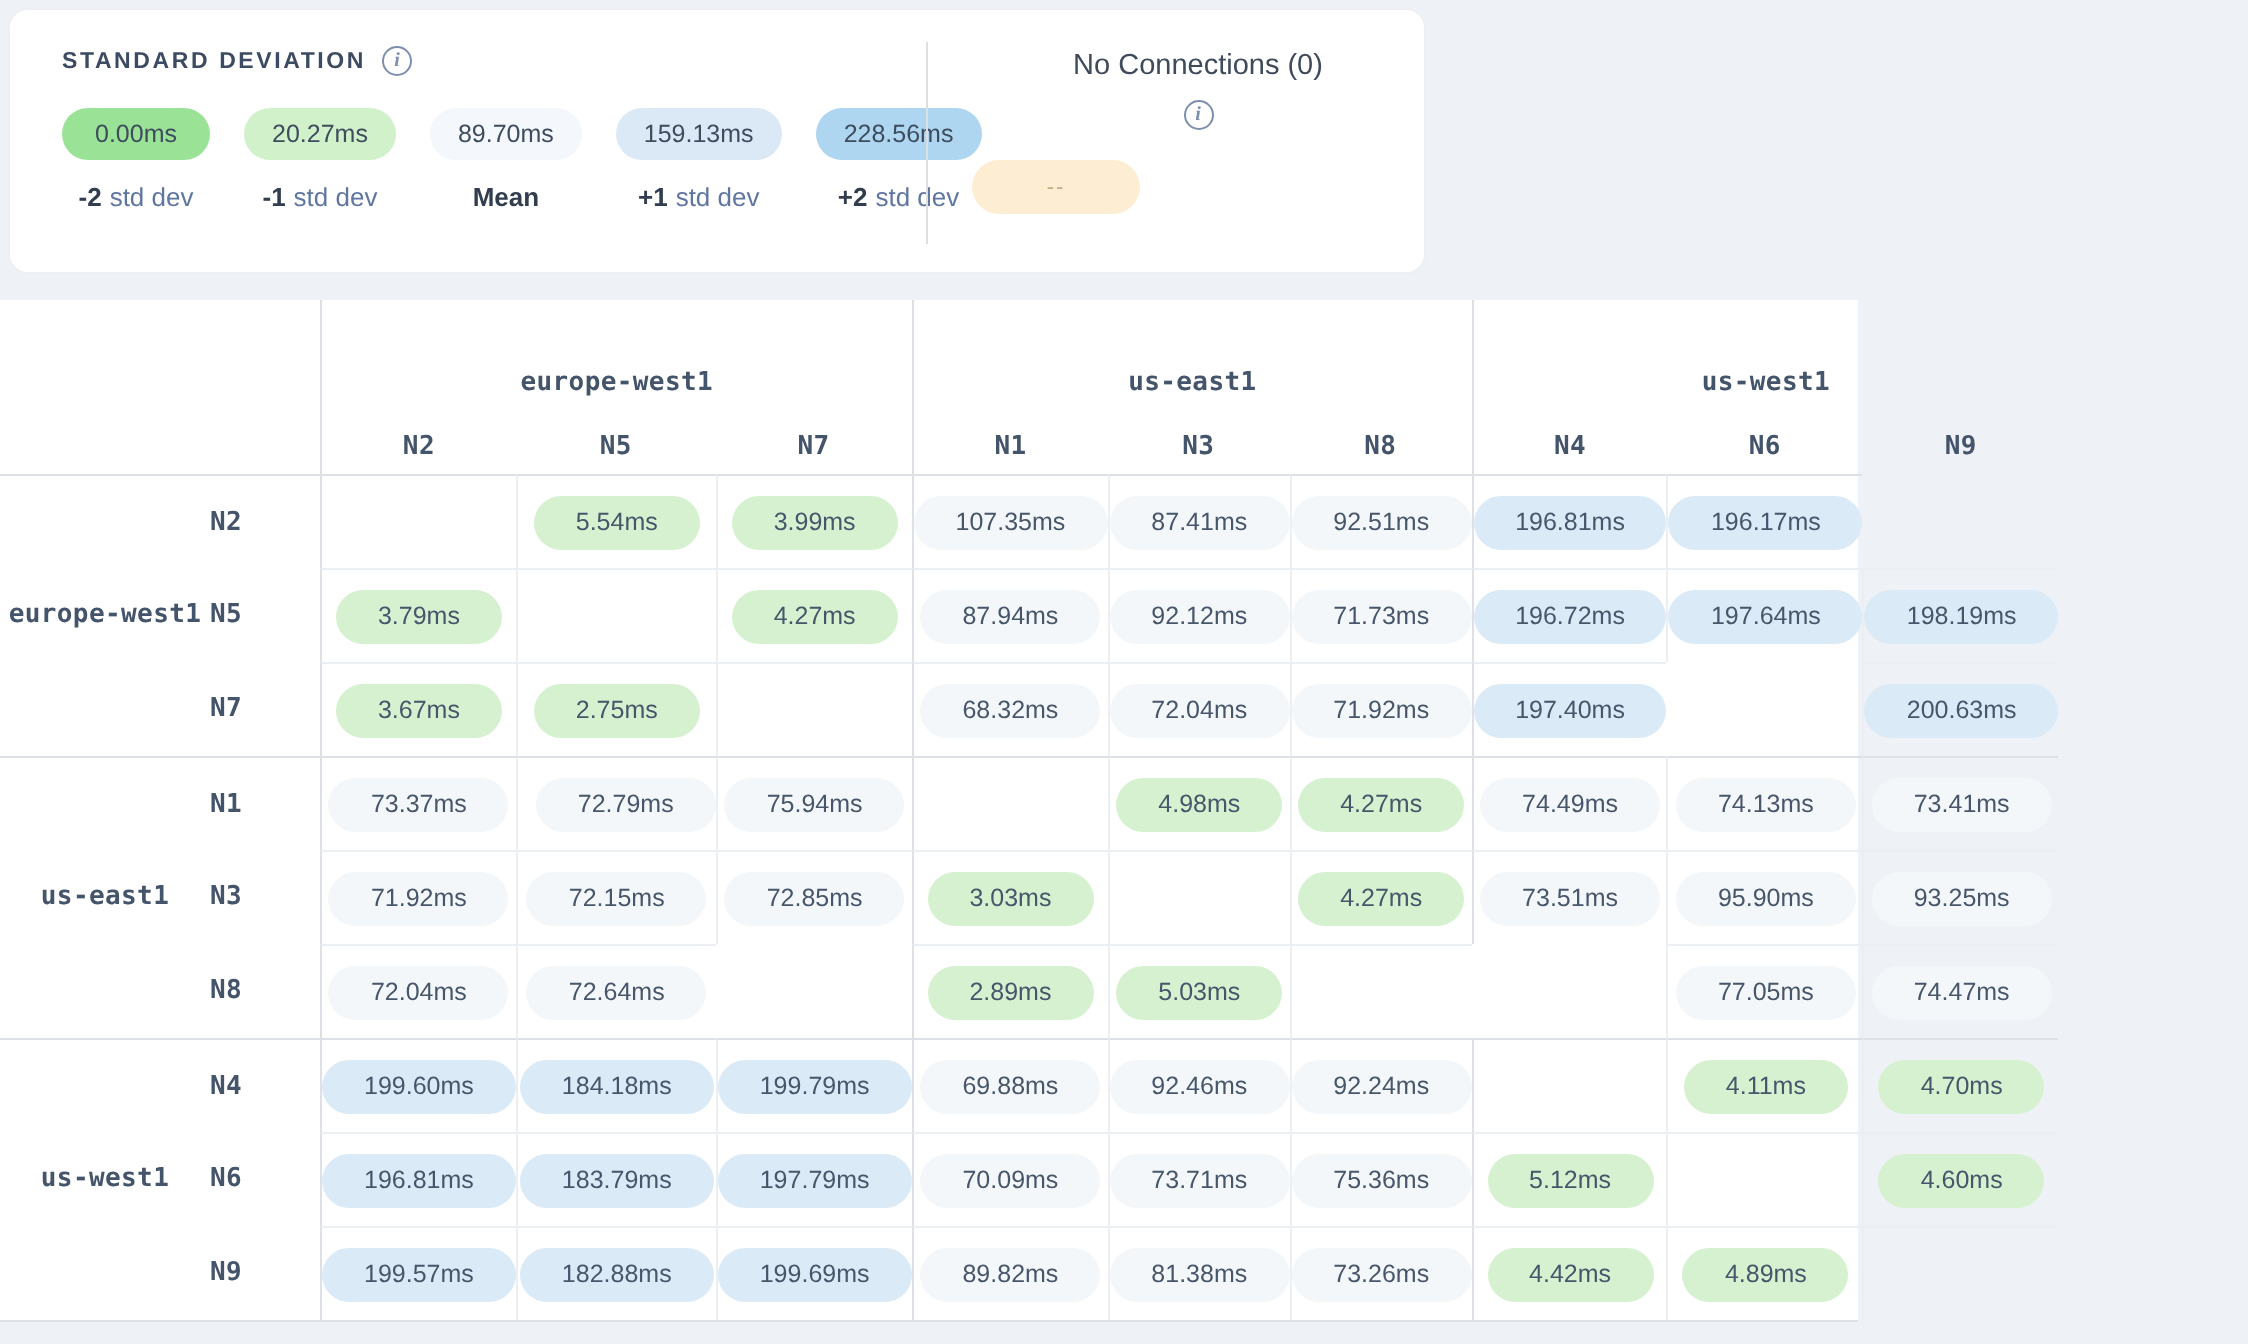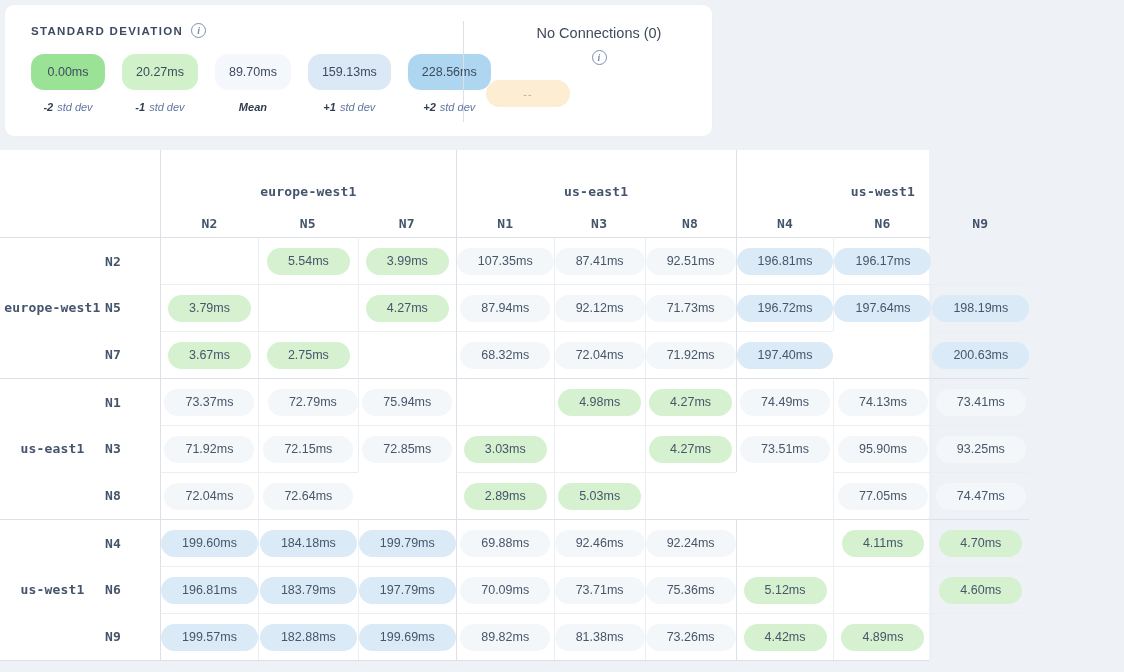--- a/index.html
+++ b/index.html
@@ -31,25 +31,25 @@
     width: 15px; height: 15px; border-radius: 50%;
     border: 1.4px solid #7d8fae; color: #7d8fae;
     display: inline-flex; align-items: center; justify-content: center;
     font-family: "Liberation Serif", serif;
     font-size: 10px; font-weight: bold; font-style: italic;
     cursor: pointer; flex: 0 0 auto;
   }
   .legend-pills { display: flex; gap: 17px; margin-top: 16px; }
   .legend-item { display: flex; flex-direction: column; align-items: center; }
   .legend-pill {
-    min-width: 74px; height: 36px; border-radius: 13px;
+    min-width: 74px; height: 26px; border-radius: 13px;
     display: flex; align-items: center; justify-content: center;
     padding: 0 14px; font-size: 12.5px; color: #3e4c5e;
   }
-  .legend-label { margin-top: 11px; font-size: 11px; white-space: nowrap; font-style: italic; }
+  .legend-label { margin-top: 11px; font-size: 13px; white-space: nowrap; }
   .legend-label .pfx { font-weight: bold; color: #323e50; }
   .legend-label .sfx { color: #5f76a1; margin-left: 4px; }
 
   .legend-divider {
     width: 1px; background: #dcdfe4;
     margin: 16px 0 14px 0;
   }
   .noconn-section { padding: 20px 0 0 22px; flex: 1; }
   .noconn-title-row { display: flex; align-items: center; gap: 9px; flex-direction: column; }
   .noconn-title { font-size: 14.5px; color: #3f4a5a; }

